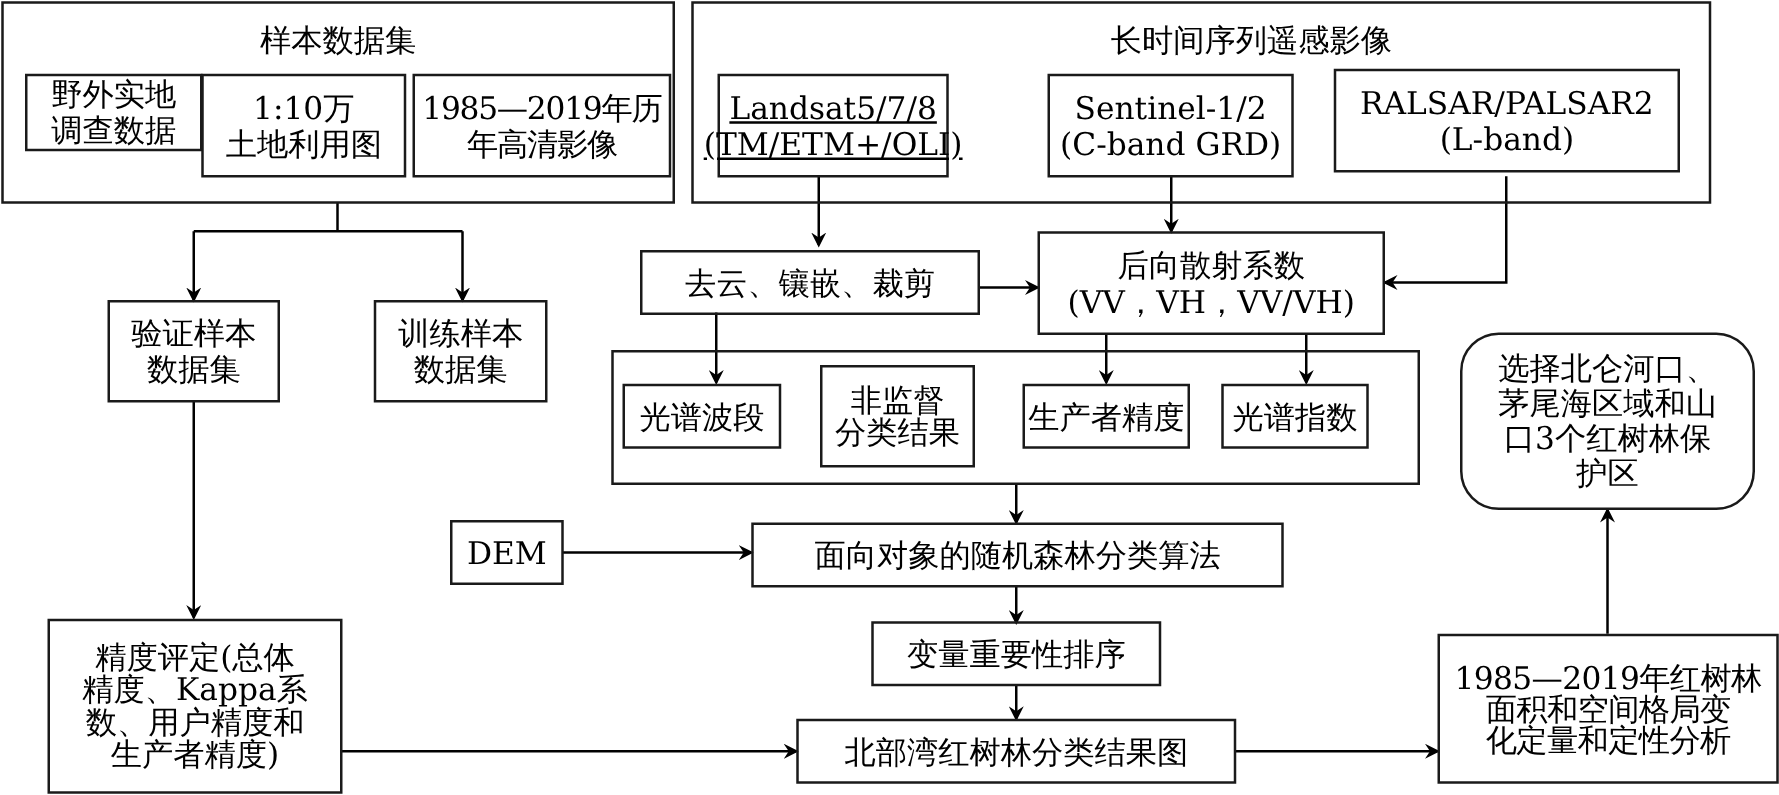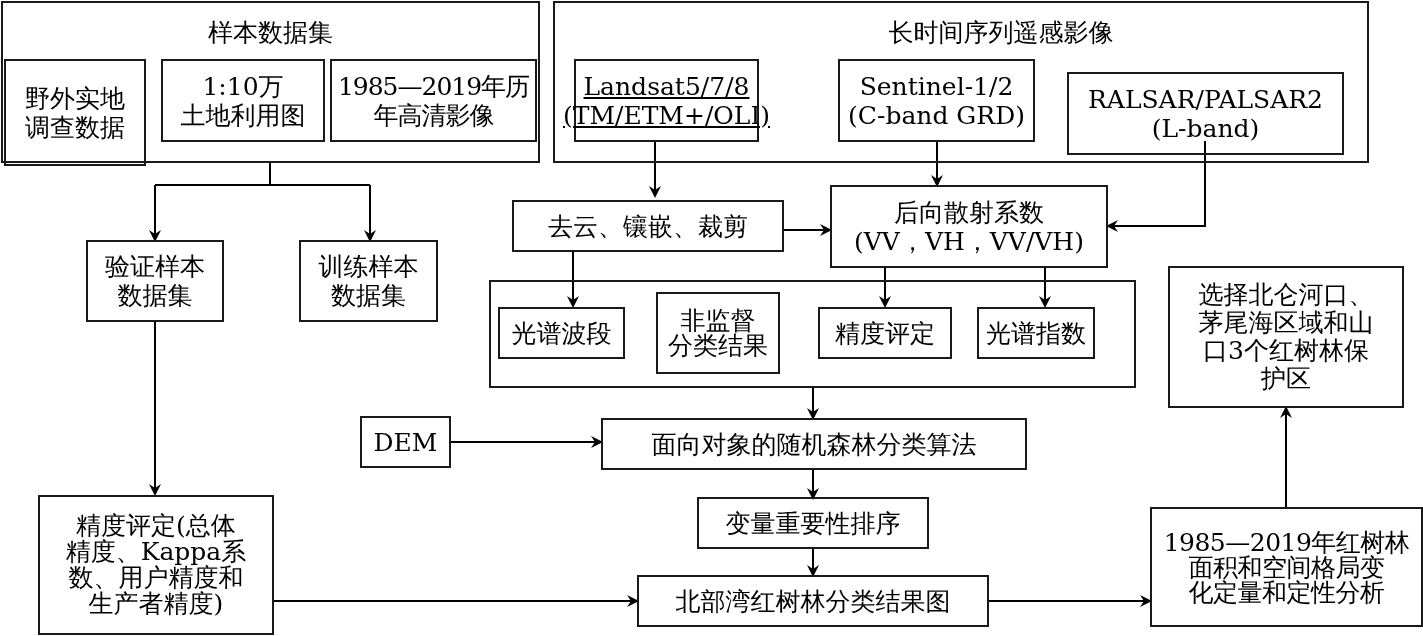--- a/index.html
+++ b/index.html
@@ -54,21 +54,21 @@
     <line x1="272" y1="601" x2="637" y2="601" marker-end="url(#ah)"></line>
 
     <line x1="988" y1="601" x2="1150" y2="601" marker-end="url(#ah)"></line>
 
     <line x1="1286" y1="507" x2="1286" y2="408" marker-end="url(#ah)"></line>
   </g>
 </svg>
 
 <div class="outer" style="left:1px; top:1px; width:539px; height:162px;"></div>
 <div class="title" style="left:1px; top:16px; width:539px;">样本数据集</div>
-<div class="box" style="left:4px; top:59px; width:142px; height:107px;">
+<div class="box" style="left:20px; top:59px; width:142px; height:62px;">
   <span class="lbl">野外实地
 调查数据</span>
 </div>
 <div class="box" style="left:161px; top:59px; width:164px; height:83px;">
   <span class="lbl">1:10万
 土地利用图</span>
 </div>
 <div class="box" style="left:330px; top:59px; width:207px; height:83px;">
   <span class="lbl" style="letter-spacing:-1px;">1985—2019年历
 年高清影像</span>
@@ -77,21 +77,21 @@
 <div class="outer" style="left:553px; top:1px; width:816px; height:162px;"></div>
 <div class="title" style="left:553px; top:16px; width:816px;margin-left:40px;">长时间序列遥感影像</div>
 <div class="box" style="left:574px; top:59px; width:185px; height:83px;text-decoration:underline;">
   <span class="lbl">Landsat5/7/8
 (TM/ETM+/OLI)</span>
 </div>
 <div class="box" style="left:838px; top:59px; width:197px; height:83px;">
   <span class="lbl">Sentinel-1/2
 (C-band GRD)</span>
 </div>
-<div class="box" style="left:1067px; top:72px; width:277px; height:83px;text-align:center;">
+<div class="box" style="left:1067px; top:55px; width:277px; height:83px;text-align:center;">
   <span class="lbl">RALSAR/PALSAR2
 (L-band)</span>
 </div>
 
 <div class="box" style="left:86px; top:240px; width:138px; height:82px;">
   <span class="lbl">验证样本
 数据集</span>
 </div>
 <div class="box" style="left:299px; top:240px; width:139px; height:82px;">
   <span class="lbl">训练样本
@@ -109,21 +109,21 @@
 
 <div class="outer" style="left:489px; top:280px; width:647px; height:108px;"></div>
 <div class="box" style="left:498px; top:307px; width:127px; height:52px;">
   <span class="lbl">光谱波段</span>
 </div>
 <div class="box" style="left:656px; top:292px; width:124px; height:82px;">
   <span class="lbl" style="line-height:25px;">非监督
 分类结果</span>
 </div>
 <div class="box" style="left:818px; top:307px; width:134px; height:52px;">
-  <span class="lbl">精度评定</span>
+  <span class="lbl">生产者精度</span>
 </div>
 <div class="box" style="left:977px; top:307px; width:118px; height:52px;">
   <span class="lbl">光谱指数</span>
 </div>
 
 <div class="box" style="left:360px; top:416px; width:91px; height:52px;">
   <span class="lbl">DEM</span>
 </div>
 
 <div class="box" style="left:601px; top:418px; width:426px; height:52px;">
@@ -144,18 +144,18 @@
 数、用户精度和
 生产者精度)</span>
 </div>
 
 <div class="box" style="left:1150px; top:507px; width:273px; height:120px;">
   <span class="lbl" style="line-height:25px; letter-spacing:-0.5px;">1985—2019年红树林
 面积和空间格局变
 化定量和定性分析</span>
 </div>
 
-<div class="box" style="left:1168px; top:266px; width:236px; height:142px;">
+<div class="box" style="left:1168px; top:266px; width:236px; height:142px;border-radius:31px;">
   <span class="lbl" style="line-height:28px;">选择北仑河口、
 茅尾海区域和山
 口3个红树林保
 护区</span>
 </div>
 
 </body></html>

